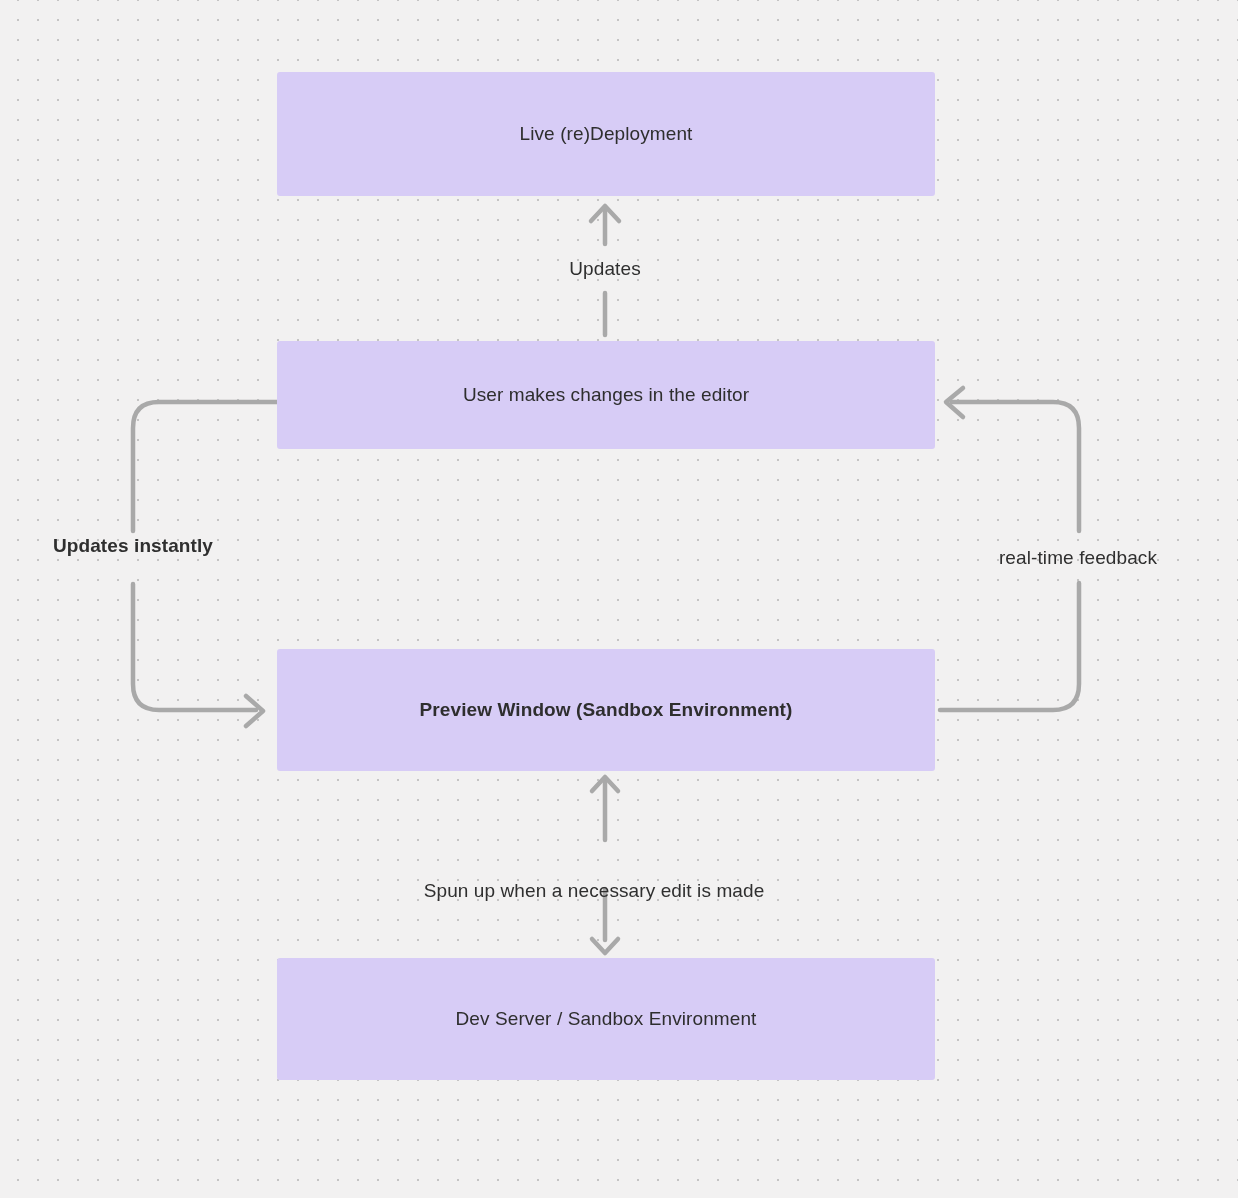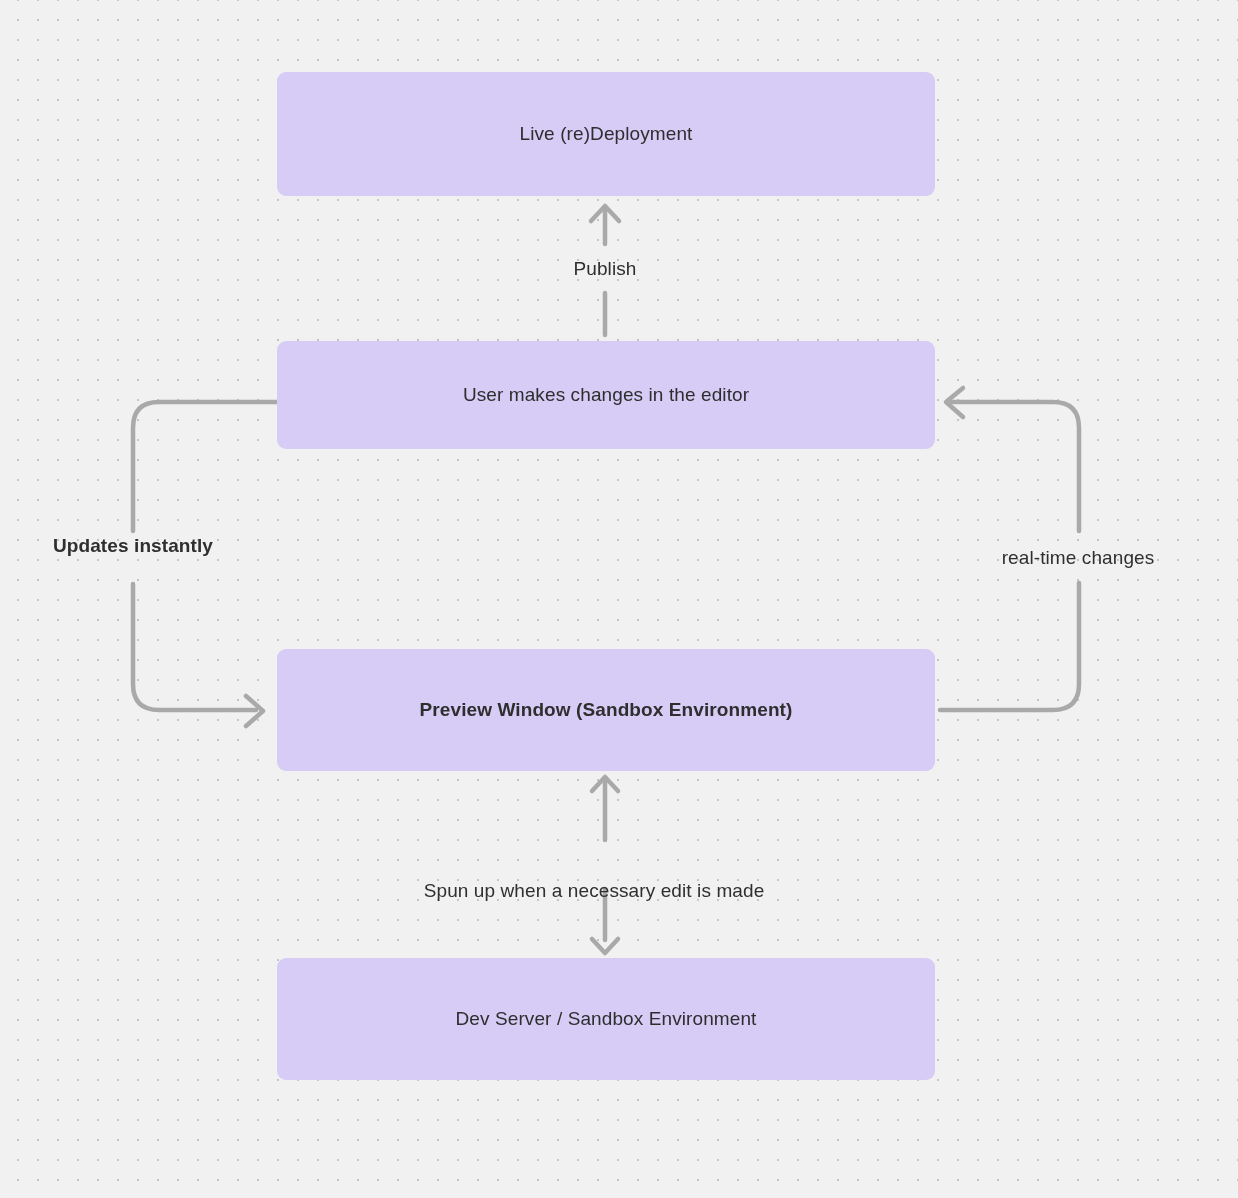--- a/index.html
+++ b/index.html
@@ -30,21 +30,21 @@
     stroke: #a9a9a9;
     stroke-width: 4.5;
     stroke-linecap: round;
     stroke-linejoin: round;
   }
   .node {
     position: absolute;
     left: 277px;
     width: 658px;
     background: #d7ccf6;
-    border-radius: 9px;
+    border-radius: 3px;
     display: flex;
     align-items: center;
     justify-content: center;
     color: #2e2e2e;
     font-size: 19px;
     letter-spacing: 0.1px;
     text-align: center;
   }
   .node-live    { top: 72px;  height: 124px; }
   .node-editor  { top: 341px; height: 108px; }
@@ -97,18 +97,18 @@
   </div>
 
   <div class="node node-preview">
     <span>Preview Window (Sandbox Environment)</span>
   </div>
 
   <div class="node node-dev">
     <span>Dev Server / Sandbox Environment</span>
   </div>
 
-  <div class="edge-label label-publish">Publish</div>
+  <div class="edge-label label-publish">Updates</div>
   <div class="edge-label label-updates">Updates instantly</div>
-  <div class="edge-label label-feedback">real-time changes</div>
+  <div class="edge-label label-feedback">real-time feedback</div>
   <div class="edge-label label-spunup">Spun up when a necessary edit is made</div>
 
 </div>
 
 </body></html>

